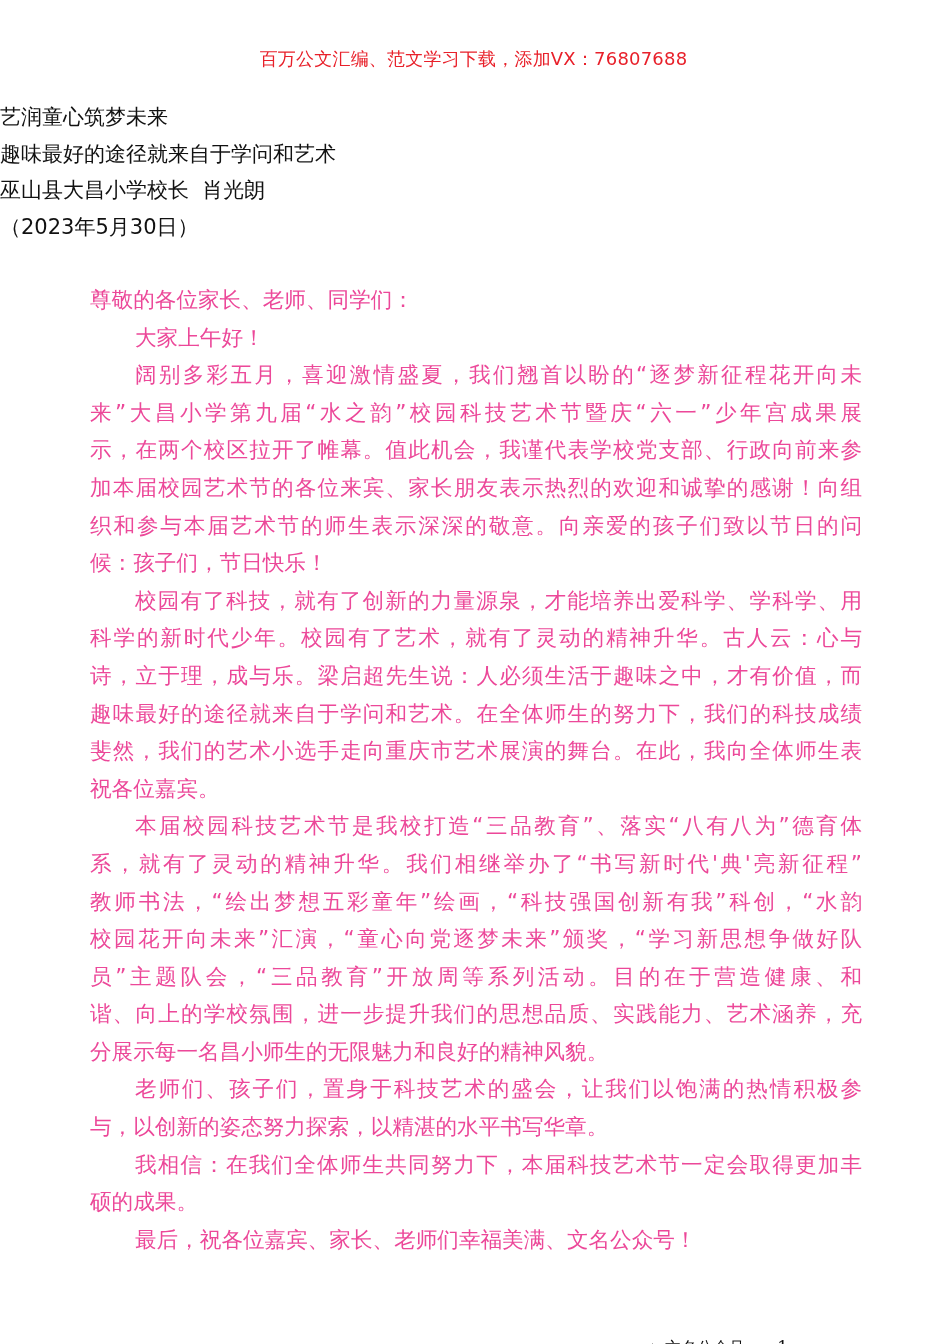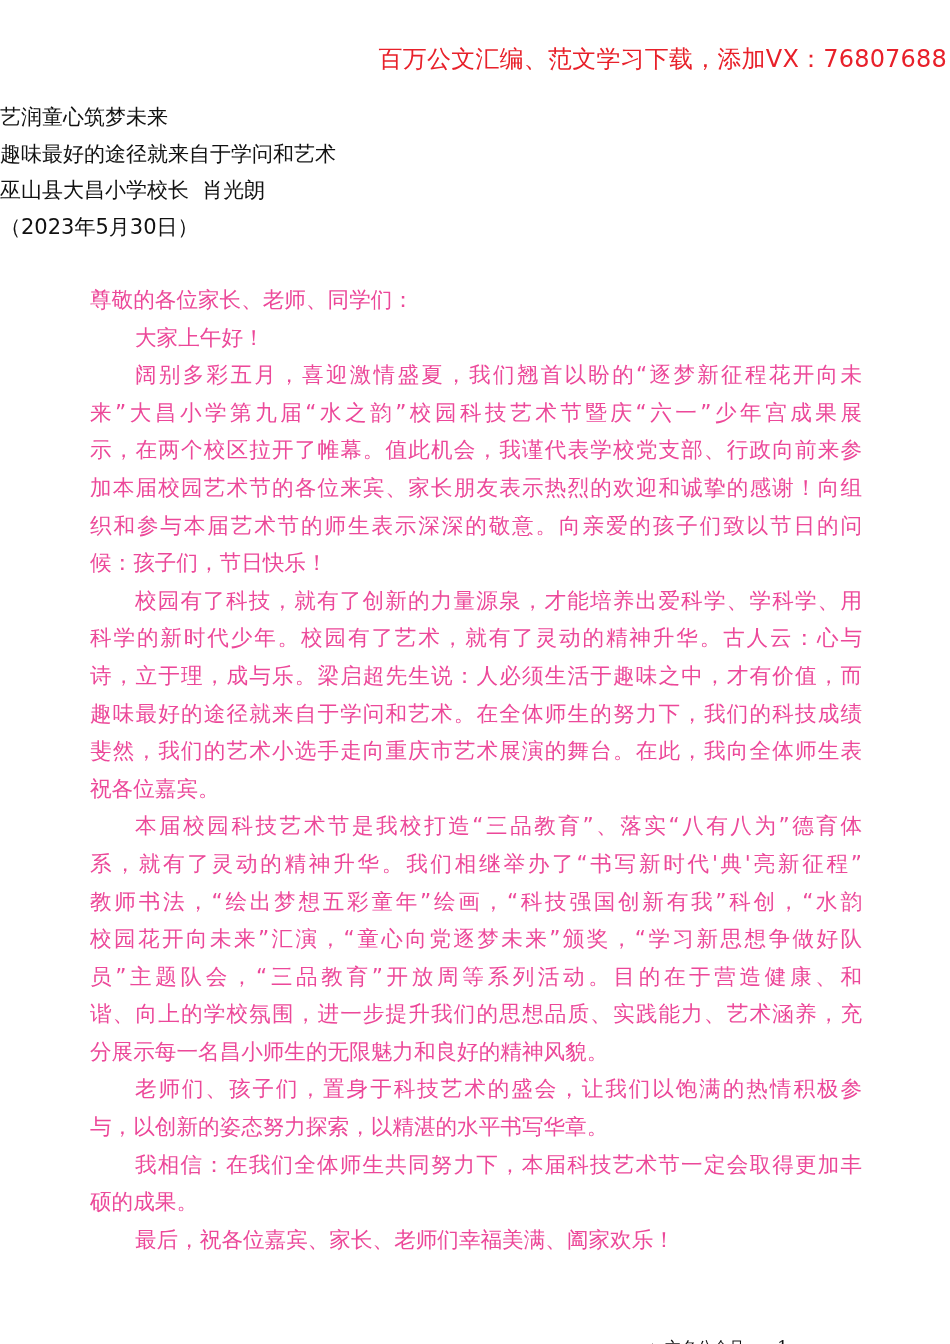--- a/index.html
+++ b/index.html
@@ -20,22 +20,22 @@
     left: 0; top: 0;
     width: 950px;
     height: 1344px;
     background: #ffffff;
   }
   .banner {
     position: absolute;
     top: 46px;
     left: 0;
     width: 947px;
-    text-align: right;
-    font-size: 24px;
+    text-align: center;
+    font-size: 18px;
     line-height: 26px;
     color: #e8202a;
     letter-spacing: 0.2px;
   }
   .title-block {
     position: absolute;
     top: 99px;
     left: 0;
     width: 950px;
     text-align: left;
@@ -131,21 +131,21 @@
       <div class="line indent">老师们、孩子们，置身于科技艺术的盛会，让我们以饱满的热情积极参</div>
       <div class="line last">与，以创新的姿态努力探索，以精湛的水平书写华章。</div>
     </div>
 
     <div>
       <div class="line indent">我相信：在我们全体师生共同努力下，本届科技艺术节一定会取得更加丰</div>
       <div class="line last">硕的成果。</div>
     </div>
 
     <div>
-      <div class="line last indent">最后，祝各位嘉宾、家长、老师们幸福美满、阖家欢乐！</div>
+      <div class="line last indent">最后，祝各位嘉宾、家长、老师们幸福美满、文名公众号！</div>
     </div>
   </div>
 
   <div class="footer">
     <span class="star">★</span><span>文名公众号</span><span class="pagenum">— 1 —</span>
   </div>
 
 </div>
 
 </body></html>

